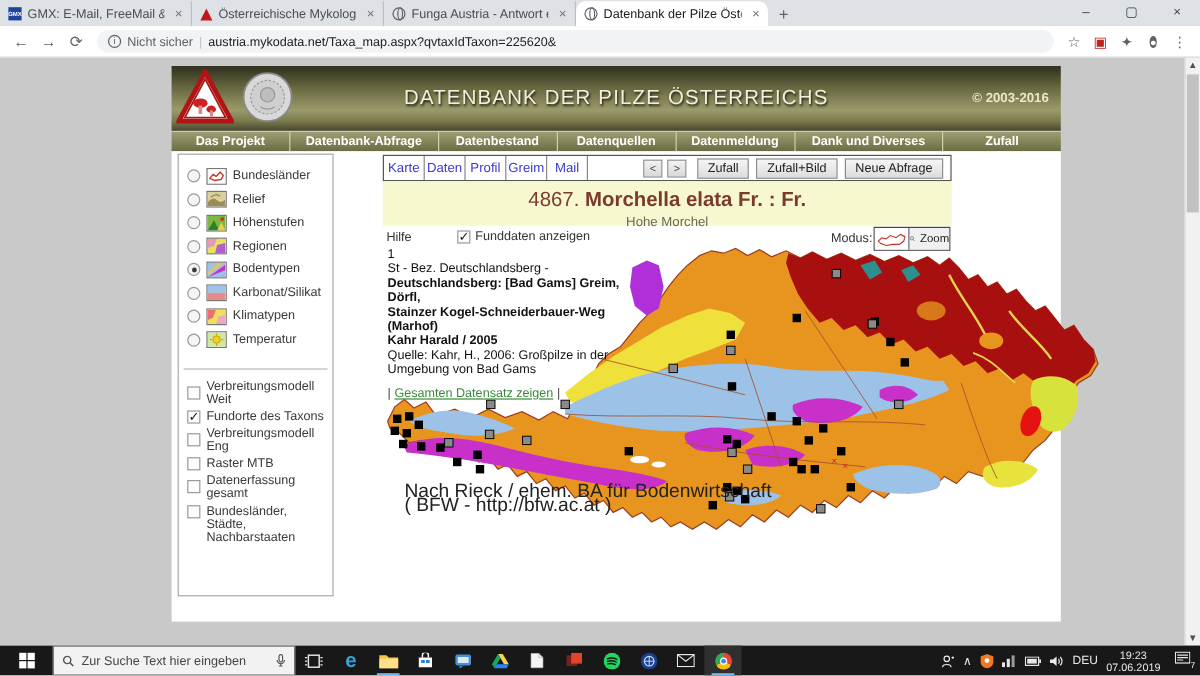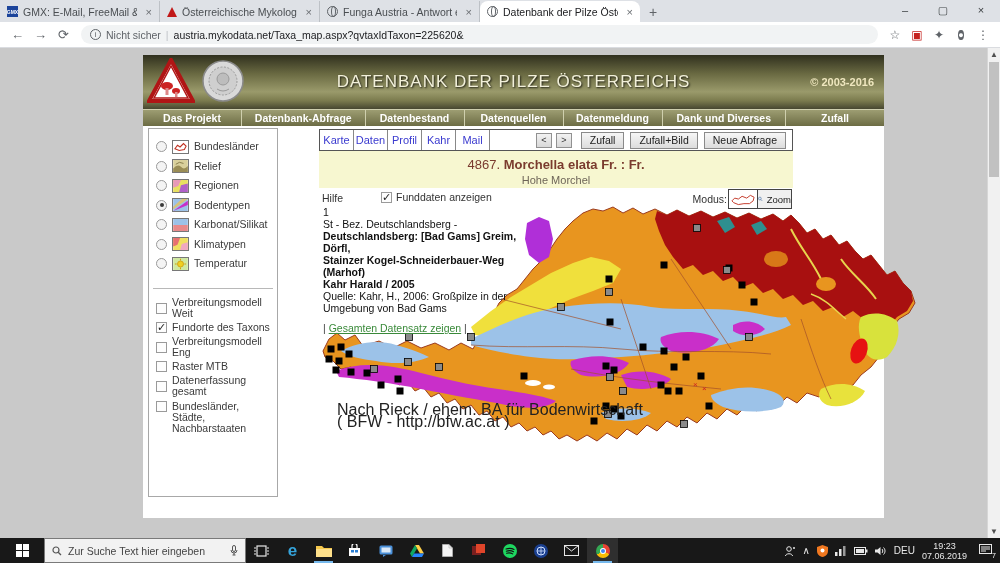--- a/index.html
+++ b/index.html
@@ -65,21 +65,21 @@
   
   .main { position:absolute; left:140px; top:0; right:0; height:100%;margin-left:36px; }
   .tabrow { position:absolute; left:0; top:3px; width:474px; height:22px; border:1px solid #555; display:flex; align-items:center; background:#fff; }
   .ttab { width:34px; text-align:center; font-size:11px; color:#3a3acf; border-right:1px solid #888; line-height:20px; height:100%; text-decoration:none; }
   .tabspacer { width:46px; height:100%; border-right:none; }
   .pagerbtn { width:16px; height:15px; background:linear-gradient(#f2f2f2,#d8d8d8); border:1px solid #919191; font-size:9px; line-height:13px; text-align:center; color:#333; margin-right:4px; }
   .grow { flex:1; }
   .btn { background:linear-gradient(#f6f6f6,#dcdcdc); border:1px solid #8a8a8a; font-size:10.5px; color:#222; padding:0 8px; height:17px; line-height:15px; margin-right:6px; }
 
   .banner { position:absolute; left:0; top:25px; width:474px; height:37px; background:#f7f7d0; text-align:center; }
-  .banner .l1 { margin-top:6px; font-size:13px; color:#7a3b2e; }
+  .banner .l1 { margin-top:6px; font-size:17px; color:#7a3b2e; }
   .banner .l1 b { font-weight:bold; }
   .banner .l2 { font-size:11px; color:#6e6558; margin-top:2px; }
 
   .controls { position:absolute; left:0; top:63px; width:474px; height:20px; font-size:10.5px; color:#333; }
   .hilfe { position:absolute; left:3px; top:3px; }
   .fund { position:absolute; left:62px; top:2px; display:flex; gap:4px; align-items:center; }
   .modus-lbl { position:absolute; right:66px; top:4px; }
   .modegroup { position:absolute; right:1px; top:0; display:flex; border:1px solid #444; height:20px; background:#fff; }
   .mode-austria { width:29px; display:flex; align-items:center; justify-content:center; border-right:1px solid #444; background:#fff; }
   .mode-zoom { width:33px; background:#f0f0f0; font-size:9.5px; display:flex; align-items:center; justify-content:center; gap:4px; color:#222; }
@@ -209,20 +209,30 @@
           <svg class="swatch" viewBox="0 0 17 14">
               <rect width="17" height="14" fill="#d9d09b"></rect>
               <path d="M0,10 Q5,4 9,8 T17,7 V14 H0 Z" fill="#9a8d55"></path>
               <path d="M3,5 Q7,1 12,4" stroke="#7d7342" fill="none"></path>
             </svg>
           <span class="lbl">Relief</span>
         </div>
         <div class="layer-item">
           <span class="radio"></span>
           <svg class="swatch" viewBox="0 0 17 14">
+              <rect width="17" height="14" fill="#7fb840"></rect>
+              <path d="M0,14 L6,4 11,14 Z" fill="#2f7f2f"></path>
+              <path d="M9,14 L13,6 17,14 Z" fill="#e8d040"></path>
+              <circle cx="14" cy="3" r="2" fill="#c04020"></circle>
+            </svg>
+          <span class="lbl">Höhenstufen</span>
+        </div>
+        <div class="layer-item">
+          <span class="radio"></span>
+          <svg class="swatch" viewBox="0 0 17 14">
               <rect width="17" height="14" fill="#e8e060"></rect>
               <path d="M0,0 H9 L6,7 0,9 Z" fill="#e898b8"></path>
               <path d="M9,6 L17,4 V14 H7 Z" fill="#b060c8"></path>
             </svg>
           <span class="lbl">Regionen</span>
         </div>
         <div class="layer-item">
           <span class="radio sel"></span>
           <svg class="swatch" viewBox="0 0 17 14">
               <rect width="17" height="14" fill="#9cc2e8"></rect>
@@ -285,21 +295,21 @@
           <span class="lbl" style="width:100px;">Bundesländer, Städte, Nachbarstaaten</span>
         </div>
       </div>
 
       <div class="main">
 
         <div class="tabrow">
           <a class="ttab">Karte</a>
           <a class="ttab">Daten</a>
           <a class="ttab">Profil</a>
-          <a class="ttab">Kahr</a>
+          <a class="ttab">Greim</a>
           <a class="ttab">Mail</a>
           <span class="tabspacer"></span>
           <span class="pagerbtn">&lt;</span>
           <span class="pagerbtn">&gt;</span>
           <span class="grow"></span>
           <button class="btn">Zufall</button>
           <button class="btn">Zufall+Bild</button>
           <button class="btn">Neue Abfrage</button>
         </div>
 

